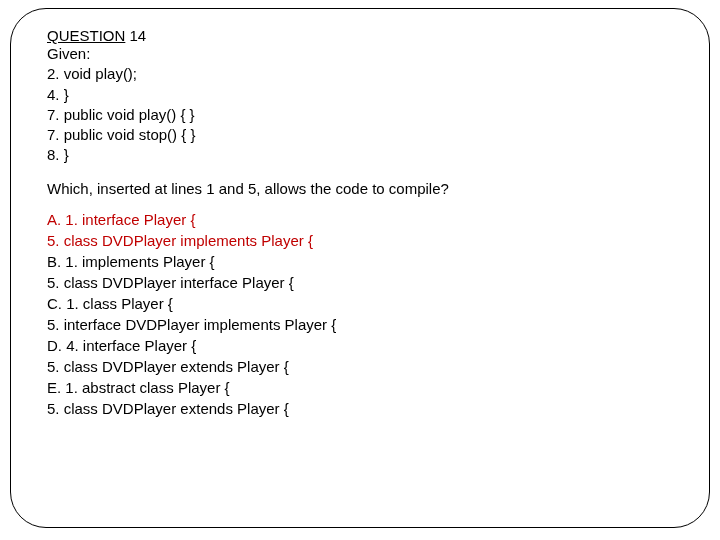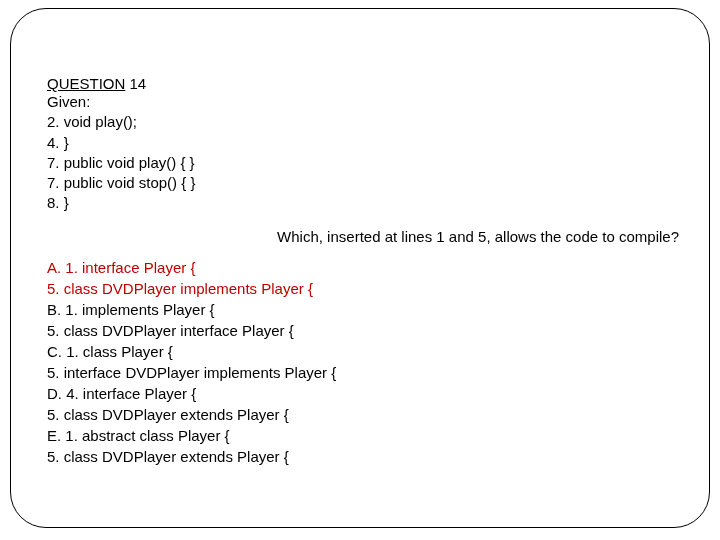--- a/index.html
+++ b/index.html
@@ -18,30 +18,29 @@
     height: 520px;
     margin: 8px 10px;
     border: 1.5px solid #000;
     border-radius: 36px;
     padding: 18px 30px 18px 36px;
     position: relative;
     overflow: hidden;
   }
   .question-heading {
     font-weight: normal;
-    margin-top: 48px;
   }
   .question-heading .qword {
     text-decoration: underline;
   }
   .code-block {
     line-height: 1.35;
   }
   .prompt {
-    text-align: right;
+    text-align: left;
     margin: 14px 0 12px 0;
   }
   .answers {
     line-height: 1.4;
   }
   .answers .correct {
     color: #c00000;
   }
 </style>
 </head>

